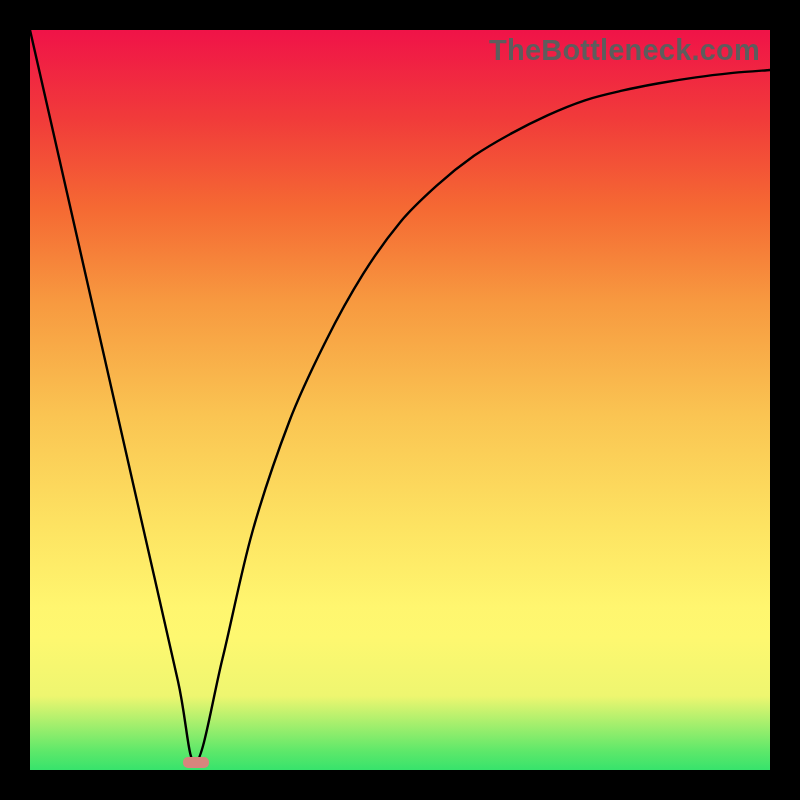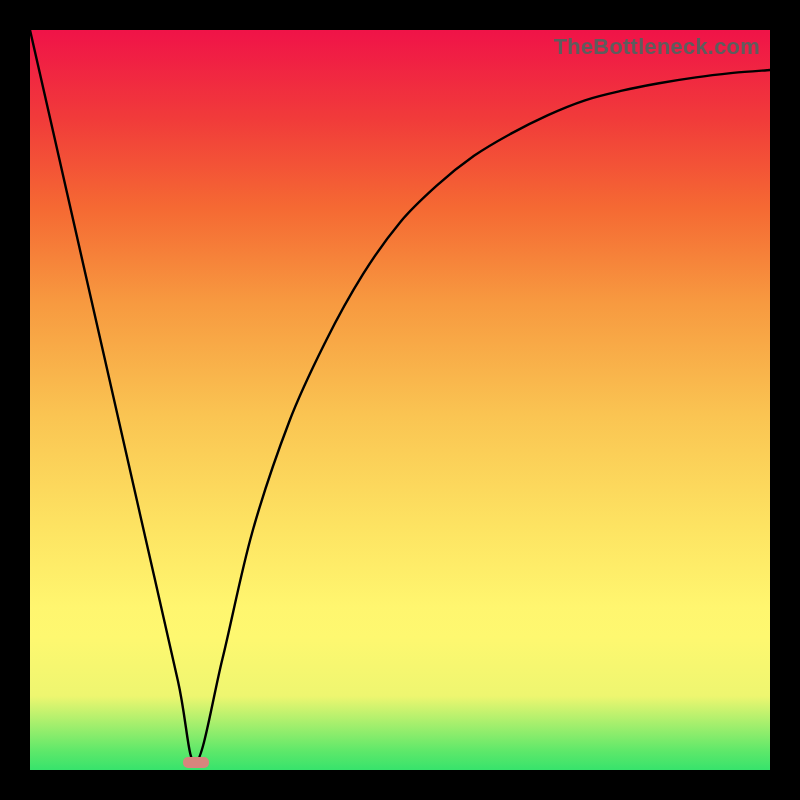--- a/index.html
+++ b/index.html
@@ -35,21 +35,21 @@
       #f79a40 63%,
       #f56933 76%,
       #f13b3a 88%,
       #f01348 100%
     );
   }
   .watermark {
     position: absolute;
     top: 4px;
     right: 10px;
-    font-size: 22px;
+    font-size: 29px;
     font-weight: 600;
     color: #5d5d5d;
     letter-spacing: 0.2px;
     user-select: none;
   }
   svg.curve {
     position: absolute;
     left: 0;
     top: 0;
     width: 740px;

